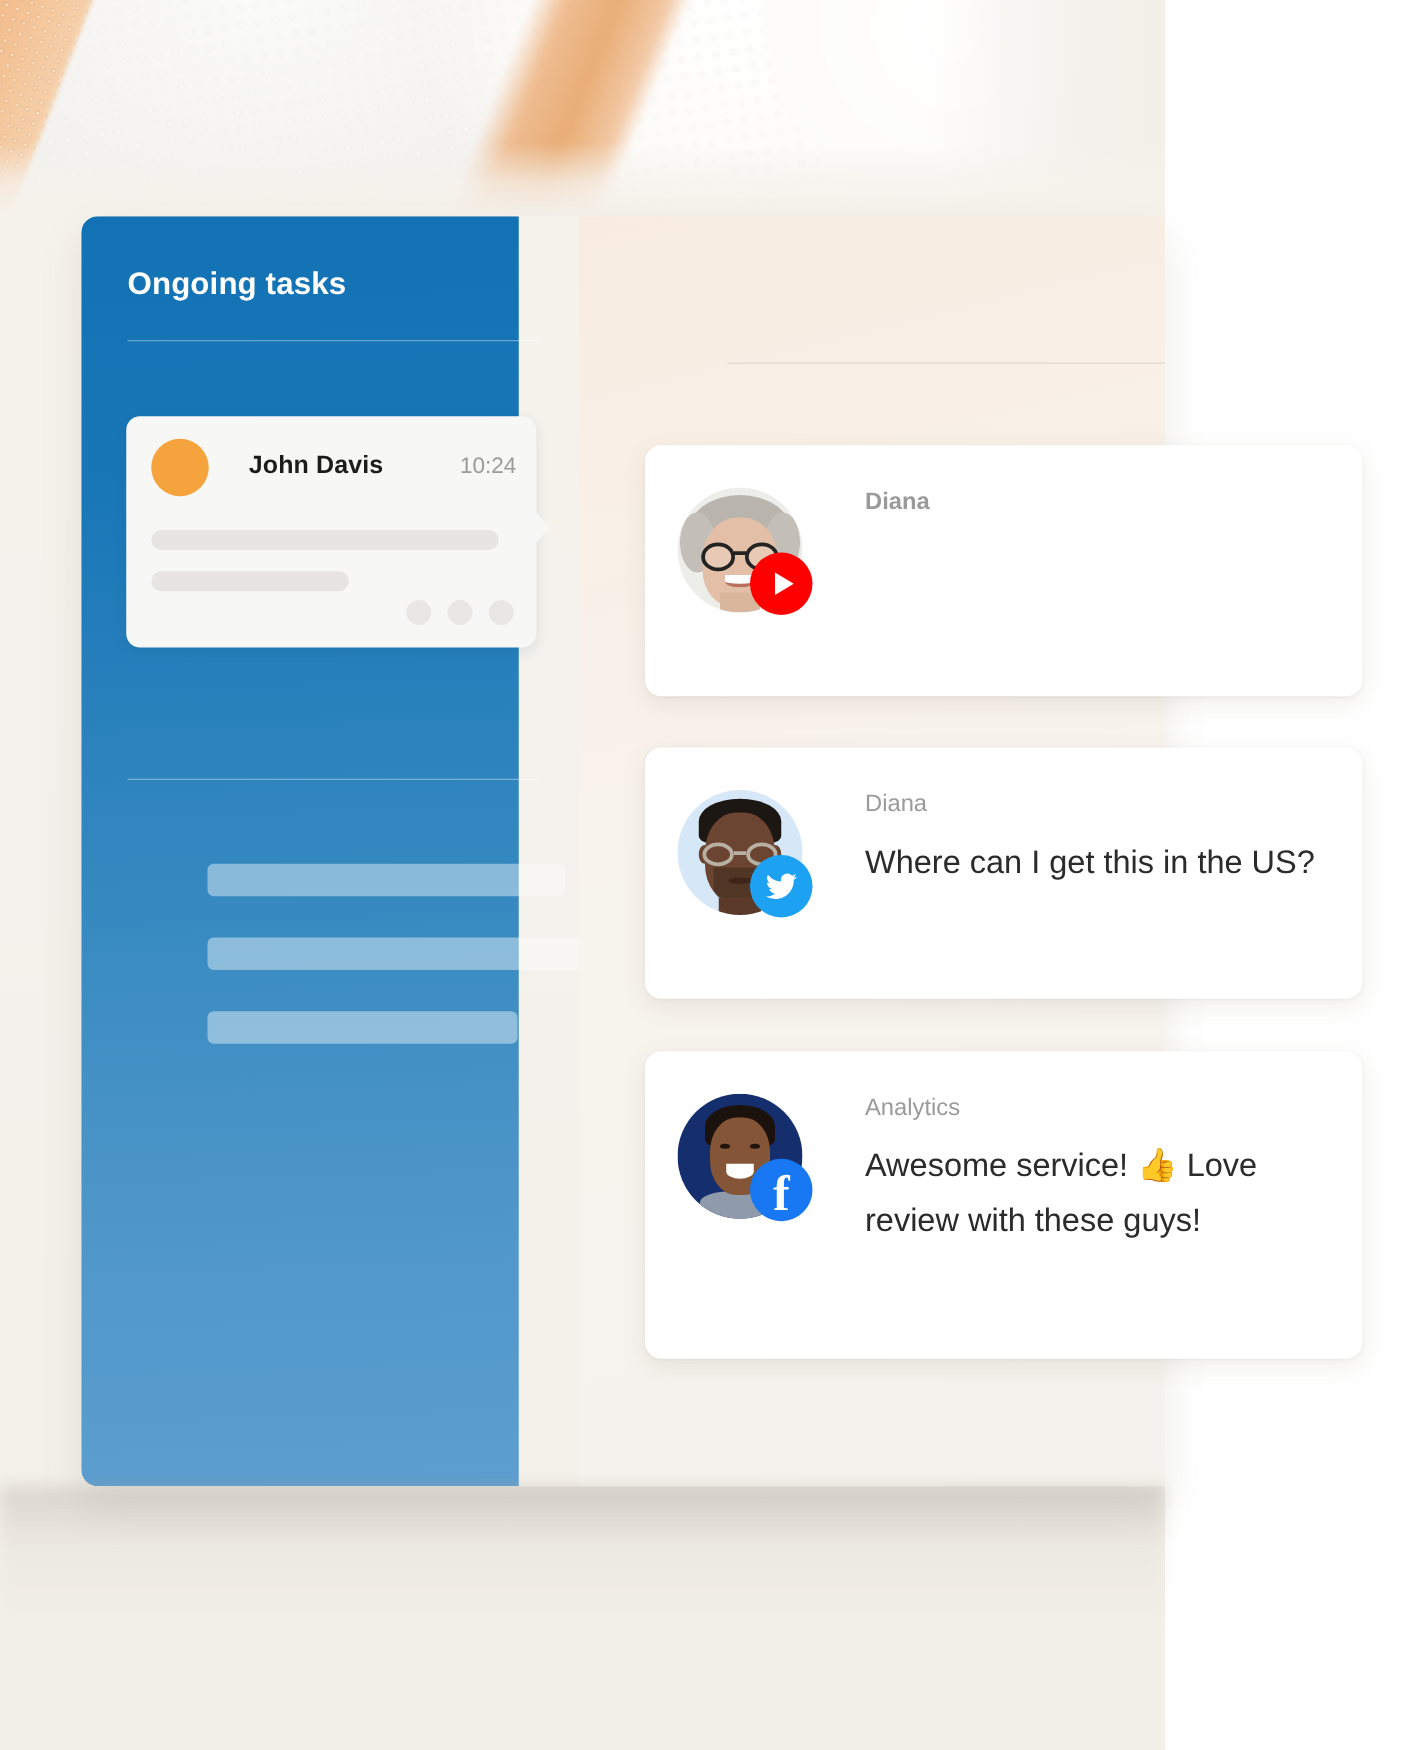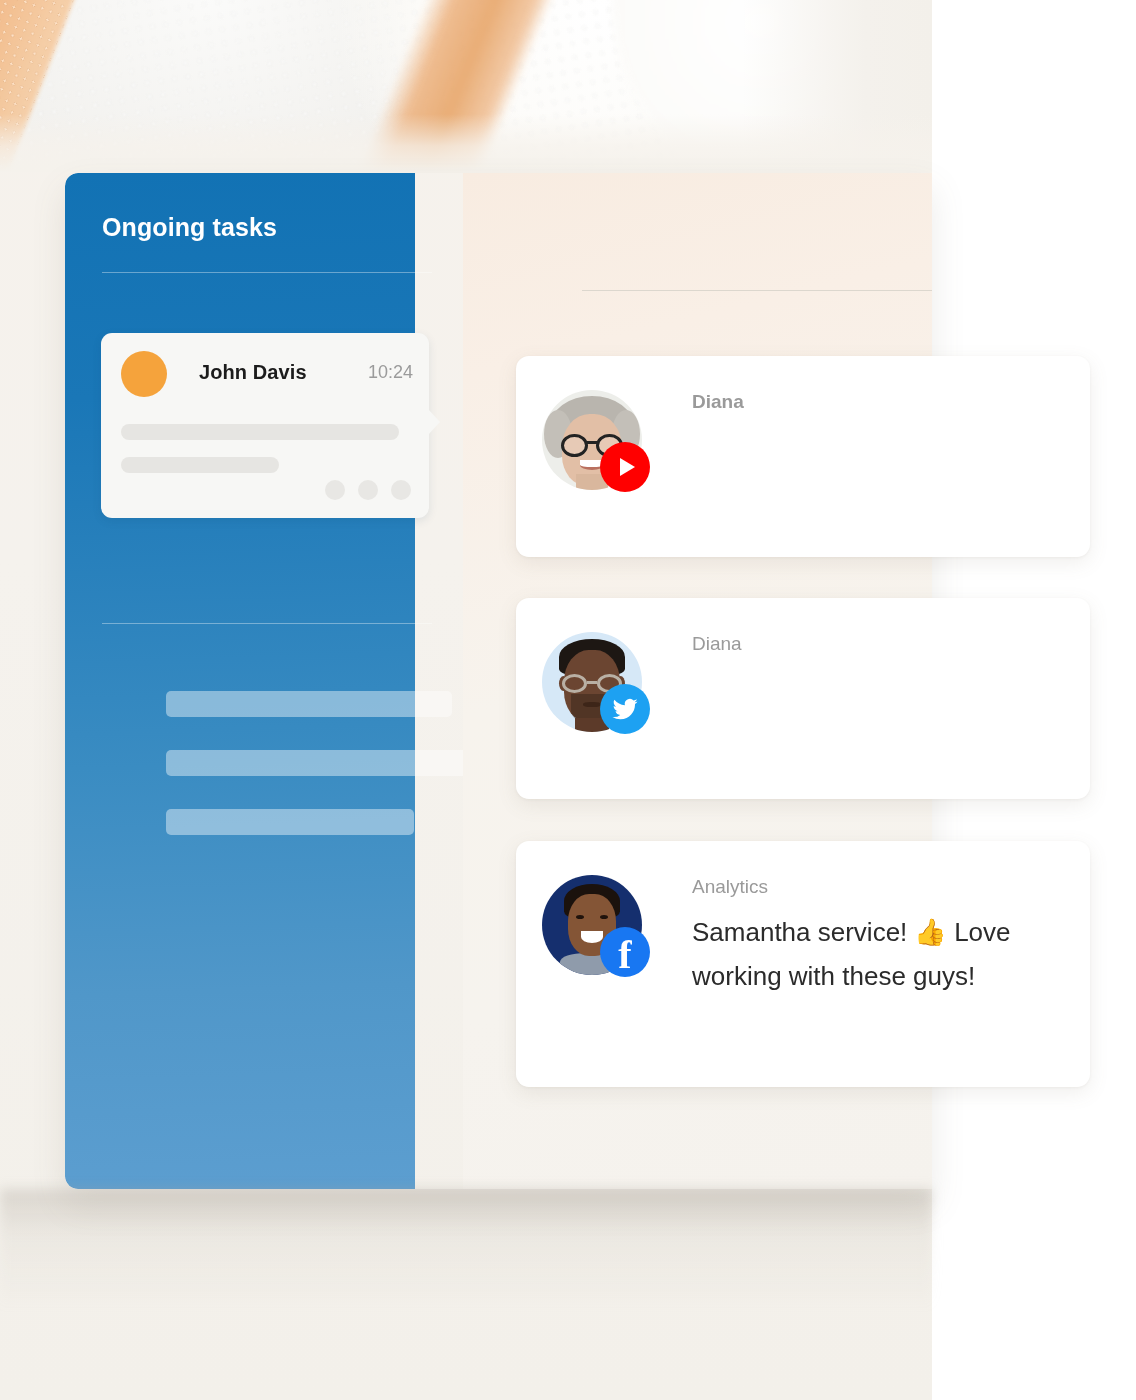--- a/index.html
+++ b/index.html
@@ -452,38 +452,39 @@
           <div class="c-neck"></div>
         </div>
       </div>
       <div class="social-badge badge-tw">
         <svg width="30" height="30" viewBox="0 0 24 24" aria-hidden="true">
           <path fill="#ffffff" d="M22 5.9c-.7.3-1.5.5-2.3.6.8-.5 1.5-1.3 1.8-2.3-.8.5-1.7.8-2.6 1a4.1 4.1 0 0 0-7 3.7A11.6 11.6 0 0 1 3.5 4.6a4.1 4.1 0 0 0 1.3 5.5c-.7 0-1.3-.2-1.9-.5 0 2 1.4 3.7 3.3 4.1-.6.2-1.2.2-1.8.1a4.1 4.1 0 0 0 3.8 2.9A8.2 8.2 0 0 1 2 18.4a11.6 11.6 0 0 0 6.3 1.8c7.5 0 11.7-6.3 11.7-11.7v-.5c.8-.6 1.5-1.3 2-2.1z"></path>
         </svg>
       </div>
     </div>
     <div class="comment-author" style="top:35px;">Diana</div>
+    <div class="comment-text" style="top:70px;">Where can I get this in the US?</div>
   </div>
 
   <div class="comment-card" style="left:516px; top:841px; height:246px;">
     <div class="comment-avatar">
       <div class="avatar-circle">
         <div class="face">
           <div class="s-bg"></div>
           <div class="s-body"></div>
           <div class="s-hair"></div>
           <div class="s-skin"></div>
           <div class="s-eye l"></div>
             <div class="s-eye r"></div>
           <div class="s-smile"></div>
         </div>
       </div>
       <div class="social-badge badge-fb">
         <span class="fb-glyph">f</span>
       </div>
     </div>
     <div class="comment-author" style="top:35px;">Analytics</div>
-    <div class="comment-text" style="top:70px;">Samantha service! 👍 Love working with these guys!</div>
+    <div class="comment-text" style="top:70px;">Awesome service! 👍 Love review with these guys!</div>
   </div>
 
   <div class="panel-shadow"></div>
 
 </div>
 
 </body></html>

